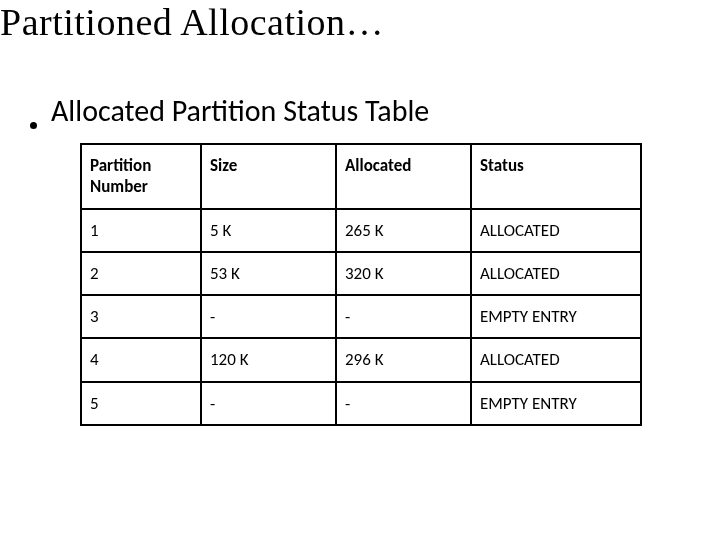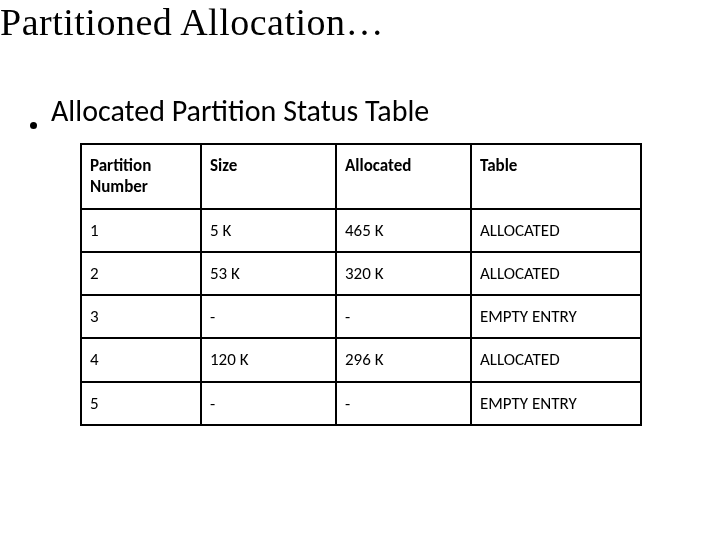--- a/index.html
+++ b/index.html
@@ -84,28 +84,28 @@
         <col class="c1">
           <col class="c2">
           <col class="c3">
           <col class="c4">
       </colgroup>
       <thead>
         <tr>
           <th>Partition Number</th>
           <th>Size</th>
           <th>Allocated</th>
-          <th>Table</th>
+          <th>Status</th>
         </tr>
       </thead>
       <tbody>
         <tr>
           <td>1</td>
           <td>5 K</td>
-          <td>465 K</td>
+          <td>265 K</td>
           <td>ALLOCATED</td>
         </tr>
         <tr>
           <td>2</td>
           <td>53 K</td>
           <td>320 K</td>
           <td>ALLOCATED</td>
         </tr>
         <tr>
           <td>3</td>

